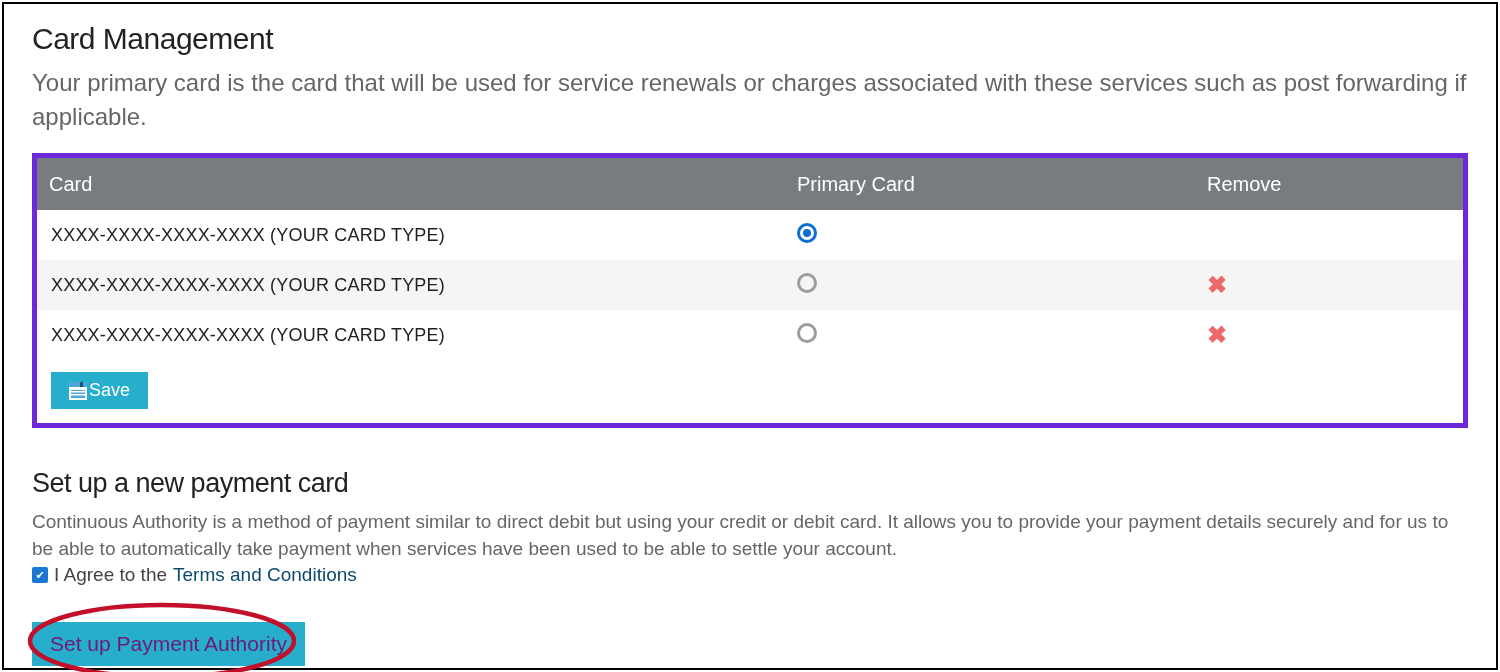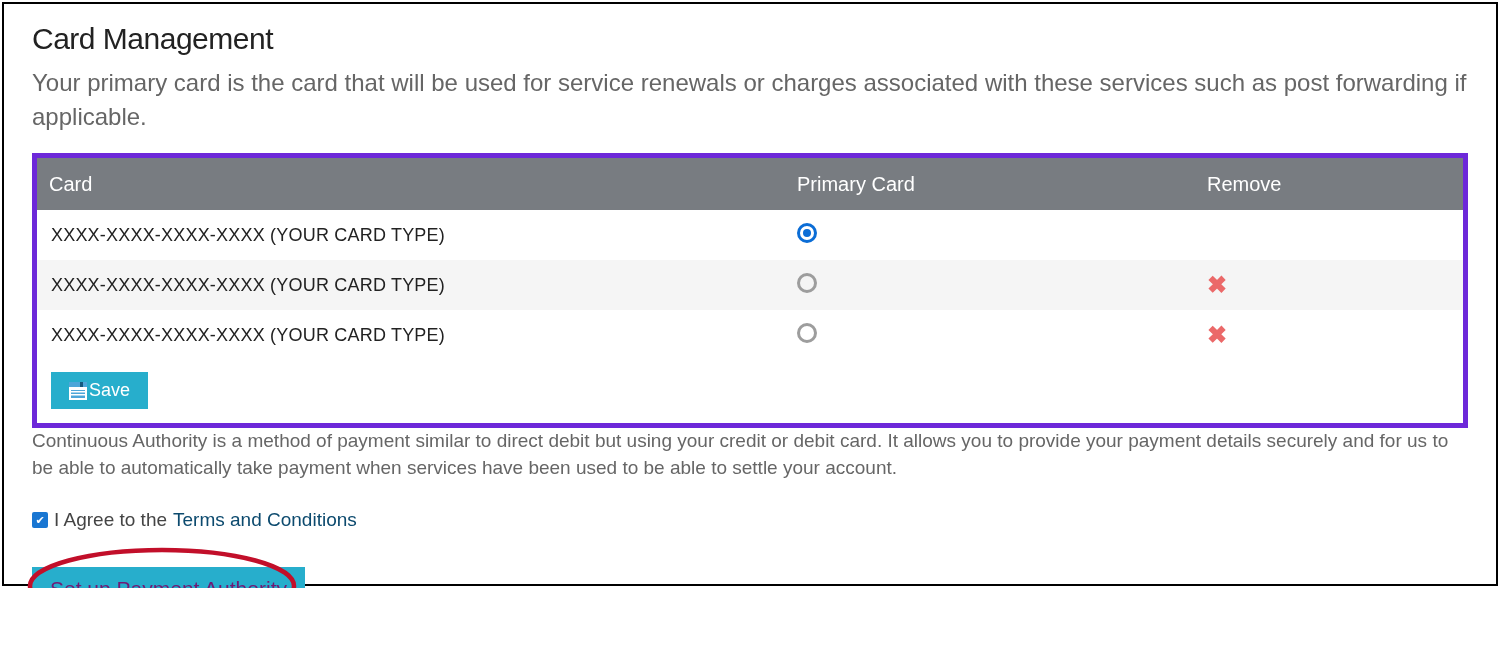--- a/index.html
+++ b/index.html
@@ -4,21 +4,21 @@
 <style>
   * { box-sizing: border-box; }
   body {
     margin: 0;
     font-family: Arial, Helvetica, sans-serif;
     background: #fff;
   }
   .frame {
     border: 2px solid #000;
     width: 1496px;
-    height: 584px;
+    height: 668px;
     margin: 2px;
     padding: 18px 28px 20px 28px;
     background: #fff;
     position: relative;
   }
   h1.page-title {
     font-size: 30px;
     font-weight: 400;
     margin: 0 0 10px 0;
     color: #222;
@@ -98,21 +98,21 @@
   h2.section-title {
     font-size: 27px;
     font-weight: 400;
     margin: 40px 0 10px 0;
     color: #222;
     letter-spacing: -0.5px;
   }
   p.section-desc {
     font-size: 19px;
     color: #666;
-    margin: 0 0 28px 0;
+    margin: 0 0 2px 0;
     line-height: 1.4;
   }
   .agree-row {
     font-size: 19px;
     color: #444;
     display: flex;
     align-items: center;
     gap: 6px;
   }
   .agree-row .chk {
@@ -197,20 +197,21 @@
             <rect x="2" y="8" width="14" height="8" fill="#4da6d9"></rect>
             <rect x="2" y="9" width="14" height="1.5" fill="#ffffff"></rect>
             <rect x="2" y="12" width="14" height="1.5" fill="#ffffff"></rect>
           </svg>
         </span>
         <span>Save</span>
       </button>
     </div>
   </div>
 
+  <h2 class="section-title">Set up a new payment card</h2>
   <p class="section-desc">Continuous Authority is a method of payment similar to direct debit but using your credit or debit card. It allows you to provide your payment details securely and for us to be able to automatically take payment when services have been used to be able to settle your account.</p>
 
   <div class="agree-row">
     <span class="chk">✔</span>
     <span>I Agree to the </span>
     <a href="#">Terms and Conditions</a>
   </div>
 
   <div class="setup-area">
     <svg class="ellipse" viewBox="0 0 280 82">

